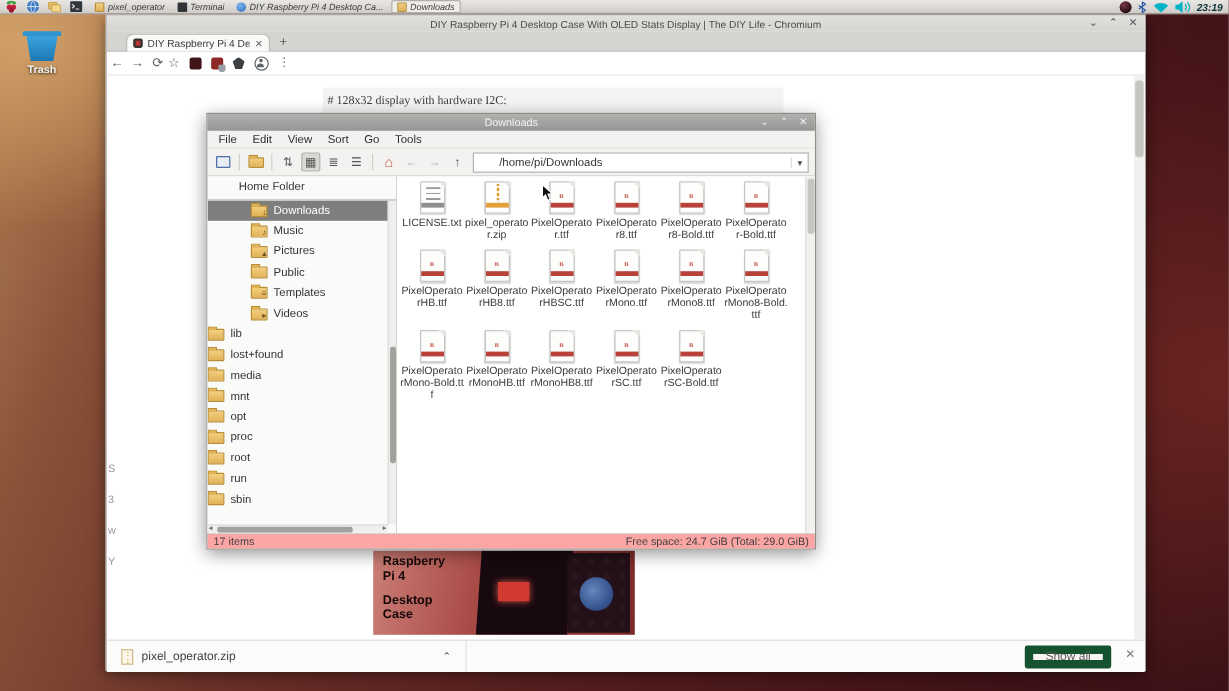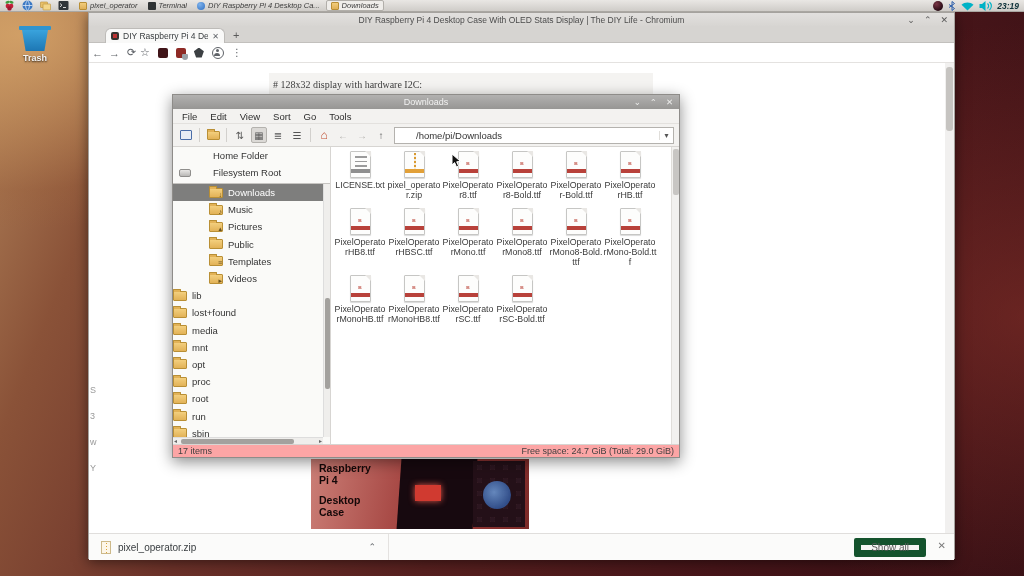--- a/index.html
+++ b/index.html
@@ -137,21 +137,21 @@
     border-radius:1px; position:relative; }
   .mini-folder::before { content:''; position:absolute; left:-1px; top:-3px; width:6px; height:2px;
     background:#e2b257; border:1px solid #b98f35; border-bottom:none; border-radius:1px 1px 0 0; }
   .pathbar { flex:1; height:17px; background:#fff; border:1px solid #b4b2ae; display:flex; align-items:center;
     margin-left:2px; }
   .pathbar .ptext { font-size:9.5px; color:#333; padding-left:21px; flex:1; }
   .pathbar .pdrop { width:14px; text-align:center; font-size:8px; color:#555; border-left:1px solid #e0deda; }
 
   .fm-body { flex:1; display:flex; min-height:0; }
   .fm-side { width:158px; border-right:1px solid #d7d5d2; background:#fafaf8; display:flex; flex-direction:column; }
-  .place { height:17px; display:flex; align-items:center; gap:22px; padding-left:6px; }
+  .place { height:17px; display:flex; align-items:center; gap:8px; padding-left:6px; }
   .place .lbl { font-size:9.5px; color:#333; }
   .pl-ic.home { width:12px; height:11px; font-size:12px; line-height:11px; color:#b06030; font-weight:bold; }
   .pl-ic.drive { width:12px; height:8px; background:linear-gradient(#e8e7e5,#b9b8b6); border:1px solid #8f8e8c; border-radius:2px; }
   .treepane { flex:1; margin-top:2px; border-top:1px solid #c6c4c1; position:relative; overflow:hidden; background:#fafaf8; }
   .tree-row { height:17.2px; display:flex; align-items:center; gap:5px; position:relative; }
   .tree-row .expander { position:absolute; left:7px; font-size:7px; color:#4a4a4a; visibility:hidden; }
   .tree-row.exp .expander { visibility:visible; }
   .tree-row.lvl2 { padding-left:36px; }
   .tree-row .lbl { font-size:9.5px; color:#333; white-space:nowrap; }
   .tree-row.sel { background:#7e7e7d; }
@@ -394,24 +394,20 @@
     </div>
     <div class="fm-body">
       <div class="fm-side">
         <div>
 
             <div class="place">
               <span class="pl-ic home"></span>
               <span class="lbl">Home Folder</span>
             </div>
 
-            <div class="place">
-              <span class="pl-ic drive"></span>
-              <span class="lbl">Filesystem Root</span>
-            </div>
           </div>
         <div class="treepane">
           <div>
 
               <div class="tree-row lvl2 sel">
 
                 <span class="fold">
                   <span class="emb">↓</span>
                 </span>
                 <span class="lbl">Downloads</span>
@@ -551,20 +547,27 @@
             </div>
 
             <div class="fcell zip">
               <span class="pagei">
                 <span class="glyph"></span>
                 <span class="band"></span>
               </span>
               <span class="lbl">pixel_operator.zip</span>
             </div>
 
+            <div class="fcell ttf">
+              <span class="pagei">
+                <span class="glyph"></span>
+                <span class="band"></span>
+              </span>
+              <span class="lbl">PixelOperator.ttf</span>
+            </div>
 
             <div class="fcell ttf">
               <span class="pagei">
                 <span class="glyph"></span>
                 <span class="band"></span>
               </span>
               <span class="lbl">PixelOperator8.ttf</span>
             </div>
 
             <div class="fcell ttf">

